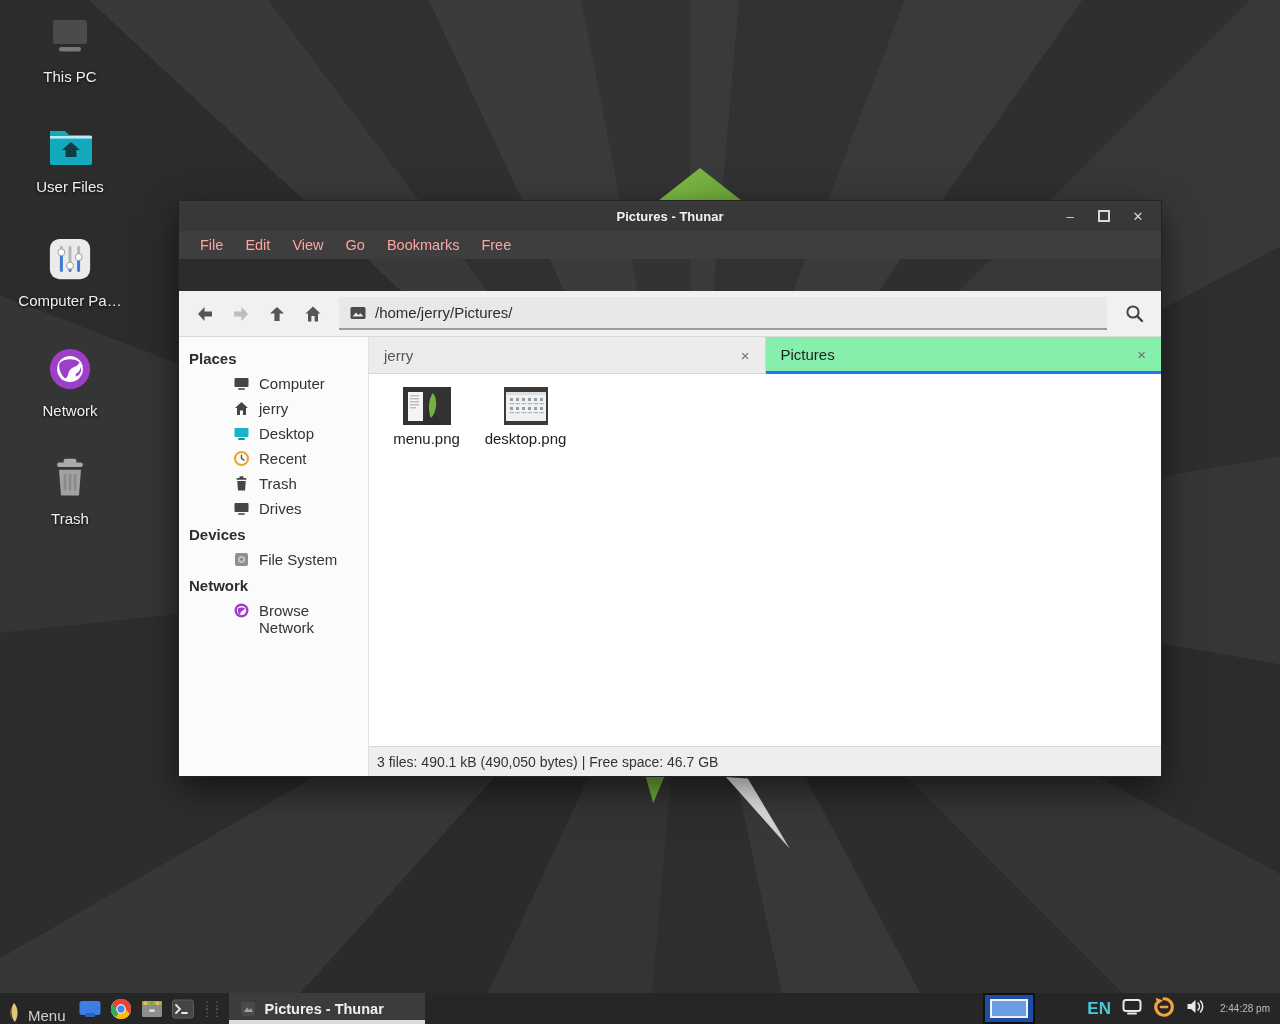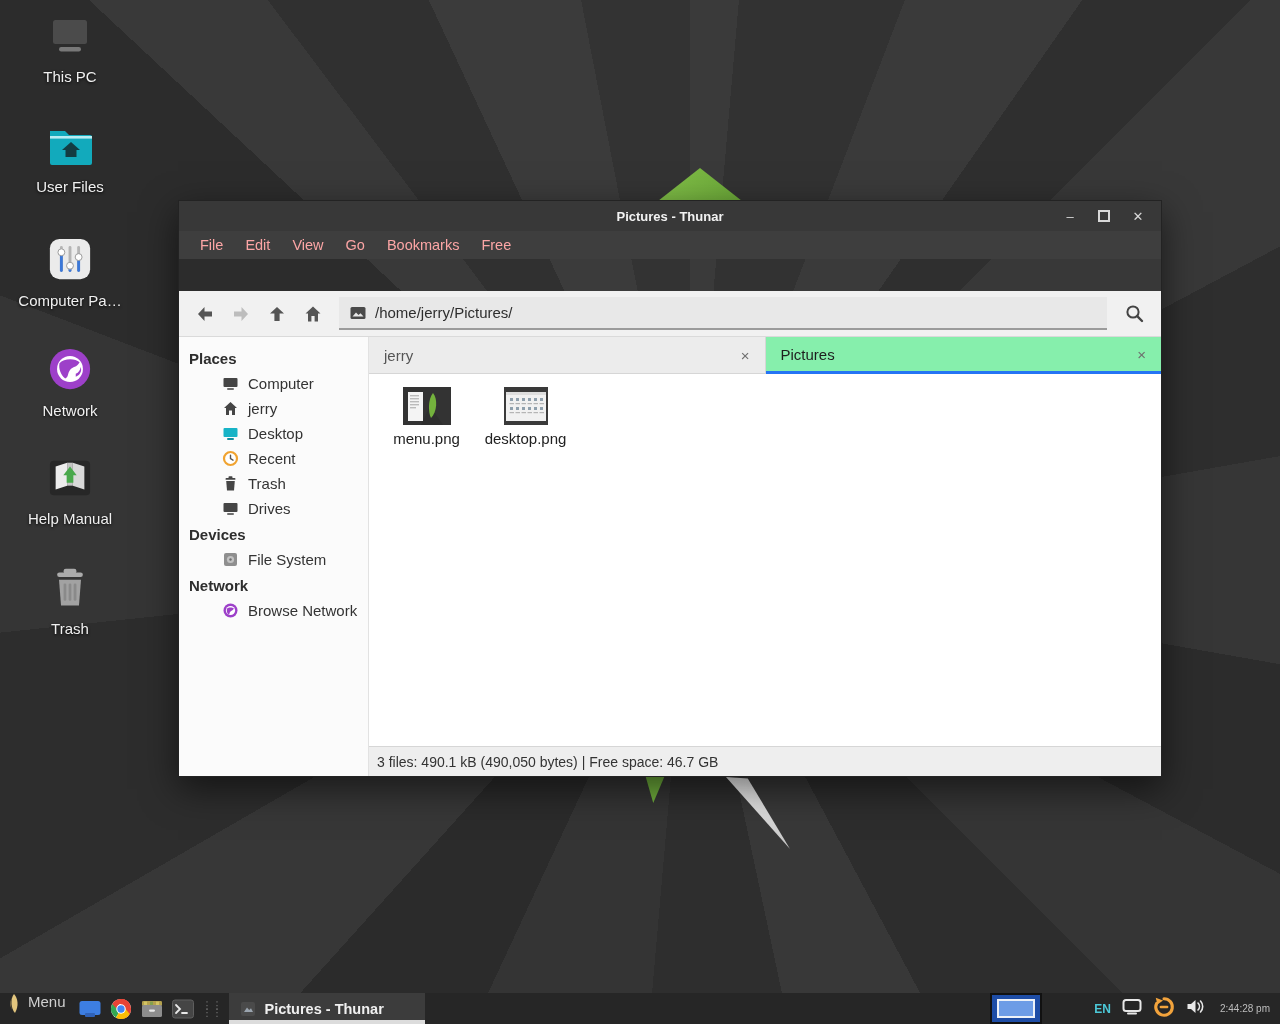--- a/index.html
+++ b/index.html
@@ -42,47 +42,47 @@
   .menubar{flex:0 0 28px;background:#3e3e3e;display:flex;align-items:center;padding-left:10px;}
   .menubar .mitem{color:#fca5a5;font-size:14.5px;padding:0 11px;}
   .toolbar{flex:0 0 45px;background:#f1f1f1;display:flex;align-items:center;padding:0 8px;border-bottom:1px solid #dadada;margin-top:32px;}
   .navbtn{width:36px;height:36px;display:flex;align-items:center;justify-content:center;}
   .pathbar{flex:1;height:33px;background:#e8e8e8;border-bottom:2px solid #9b9b9b;display:flex;align-items:center;gap:9px;padding:0 11px;margin:0 8px;box-sizing:border-box;}
   .pathtext{color:#2e2e2e;font-size:15px;}
   .searchbtn{width:38px;height:36px;display:flex;align-items:center;justify-content:center;}
   .wbody{flex:1;display:flex;min-height:0;background:#fff;}
   .sidebar{flex:0 0 190px;background:#fbfbfb;border-right:1px solid #e2e2e2;padding-top:8px;box-sizing:border-box;overflow:hidden;}
   .sb-header{font-weight:bold;color:#2e2e2e;font-size:15px;padding:5px 10px 4px;}
-  .sb-item{display:flex;align-items:center;gap:9px;padding:4px 8px 4px 43px;font-size:15px;color:#333;}
+  .sb-item{display:flex;align-items:flex-start;gap:9px;padding:4px 8px 4px 43px;font-size:15px;color:#333;margin-left:11px;}
   .sb-ic{width:17px;height:17px;flex:0 0 17px;display:flex;}
   .rightcol{flex:1;display:flex;flex-direction:column;min-width:0;}
   .tabbar{flex:0 0 37px;display:flex;background:#e9e9e9;}
   .tab{flex:1;display:flex;align-items:center;padding:0 15px;font-size:15px;box-sizing:border-box;}
   .tab.inactive{background:#ececec;color:#555;border-right:1px solid #d6d6d6;border-bottom:1px solid #d6d6d6;}
   .tab.active{background:#86efac;color:#1e1e1e;border-bottom:3px solid #2574f4;}
   .tabclose{margin-left:auto;color:#6e6e6e;font-size:15px;line-height:1;}
   .fileview{flex:1;background:#fff;display:flex;align-items:flex-start;padding:13px 0 0 8px;}
   .file{width:99px;display:flex;flex-direction:column;align-items:center;gap:5px;}
   .fname{font-size:15px;color:#222;}
   .statusbar{flex:0 0 29px;background:#eeeeee;border-top:1px solid #d6d6d6;display:flex;align-items:center;padding-left:8px;font-size:14px;color:#333;}
   
   .taskbar{position:absolute;left:0;bottom:0;width:1280px;height:31px;background:#262626;z-index:10;display:flex;align-items:center;}
-  .tb-menu{display:flex;align-items:flex-start;gap:7px;padding:0 9px 0 7px;height:100%;}
+  .tb-menu{display:flex;align-items:flex-end;gap:7px;padding:0 9px 0 7px;height:100%;}
   .tb-menu-label{color:#cfcfcf;font-size:15px;}
   .launcher{width:31px;height:100%;display:flex;align-items:center;justify-content:center;}
   .tb-handle{color:#6f6f6f;font-size:11px;letter-spacing:-1px;padding:0 3px;line-height:.62;}
   .taskbtn{height:100%;width:196px;background:#3c3c3c;display:flex;align-items:center;gap:9px;padding:0 11px;box-sizing:border-box;position:relative;margin-left:4px;}
   .taskbtn:after{content:"";position:absolute;left:0;right:0;bottom:0;height:4px;background:#dcdcdc;}
   .taskbtn-label{color:#f0f0f0;font-weight:bold;font-size:14.5px;white-space:nowrap;}
   .tb-right{margin-left:auto;display:flex;align-items:center;height:100%;}
   .pager-wrap{height:100%;background:#111;display:flex;align-items:center;padding:0 2px;margin-right:52px;}
   .pager{width:48px;height:27px;background:#1e4da6;display:flex;align-items:center;justify-content:center;}
   .pager-inner{width:34px;height:15px;background:#6d9ce6;border:2px solid #eef2f8;}
   .tray{display:flex;align-items:center;gap:11px;padding-right:10px;}
-  .tray-lang{color:#4cc8d8;font-weight:bold;font-size:12px;}
+  .tray-lang{color:#4cc8d8;font-weight:bold;font-size:17px;}
   .tray-clock{color:#bdbdbd;font-size:10px;padding-left:4px;}
 </style>
 </head>
 <body>
 
 <div class="wallpaper"></div>
 <div class="wp-green-top"></div>
 <div class="wp-green-bottom"></div>
 <div class="wp-white-bottom"></div>
 
@@ -118,30 +118,20 @@
     <div class="dlabel">Computer Pa…</div>
   </div>
   <div class="dicon">
     <span><svg width="46" height="46" viewBox="0 0 48 48">
           <circle cx="24" cy="24" r="21" fill="#9d40c9"></circle>
           <circle cx="24" cy="24" r="13.5" fill="#fff"></circle>
           <path d="M13 18 C17 13 29 12 34 17 C31 23 27 21 24 25 C21 29 23 32 19 34 C14 30 12 23 13 18 Z" fill="#9d40c9"></path>
           <path d="M30 29 C33 28 35 25 35 22 C37 26 34 31 30 32 Z" fill="#9d40c9"></path>
         </svg></span>
     <div class="dlabel">Network</div>
-  </div>
-  <div class="dicon">
-    <span><svg width="46" height="44" viewBox="0 0 48 46">
-          <rect x="3" y="5" width="42" height="36" rx="4" fill="#272727"></rect>
-          <path d="M9 11 L21 7 V31 L9 35 Z" fill="#ececec"></path>
-          <path d="M39 11 L27 7 V31 L39 35 Z" fill="#d9d9d9"></path>
-          <path d="M21 7 L27 7 V31 L21 31 Z" fill="#c4c4c4"></path>
-          <path d="M24 11 L31 20 H27.5 V28 H20.5 V20 H17 Z" fill="#49a94c"></path>
-        </svg></span>
-    <div class="dlabel">Help Manual</div>
   </div>
   <div class="dicon">
     <span><svg width="44" height="44" viewBox="0 0 48 48">
           <rect x="17" y="3" width="14" height="5" rx="2.4" fill="#ababab"></rect>
           <rect x="10" y="7" width="28" height="5" rx="2.4" fill="#ababab"></rect>
           <path d="M12 15 h24 l-2.2 28 h-19.6 Z" fill="#a2a2a2"></path>
           <rect x="17" y="19" width="3" height="19" rx="1.5" fill="#8a8a8a"></rect>
           <rect x="22.5" y="19" width="3" height="19" rx="1.5" fill="#8a8a8a"></rect>
           <rect x="28" y="19" width="3" height="19" rx="1.5" fill="#8a8a8a"></rect>
         </svg></span>

